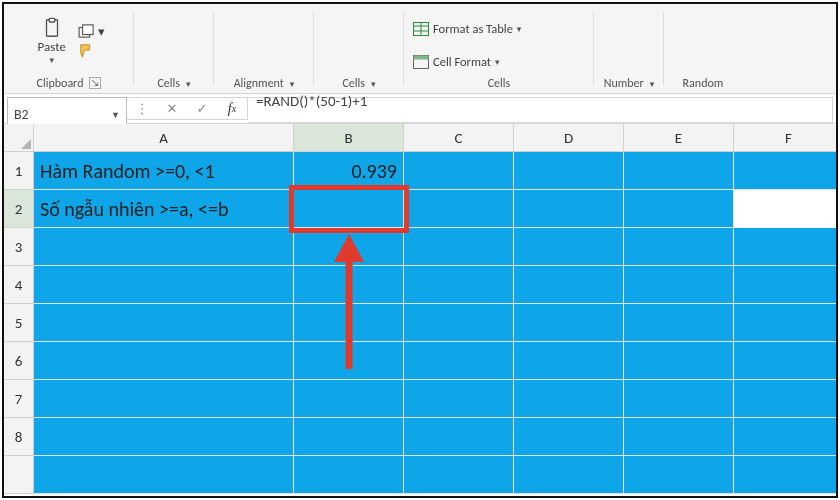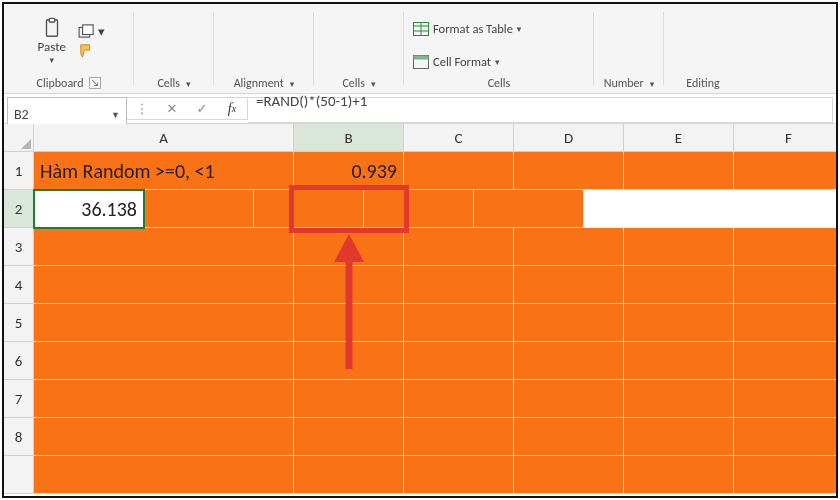--- a/index.html
+++ b/index.html
@@ -162,21 +162,21 @@
   }
   .row { display:flex; }
   .cell {
     height: 38px;
     border-right:1px solid #e3e3e3;
     border-bottom:1px solid #e3e3e3;
     font-size: 20px;
     color:#222;
     padding: 4px 6px;
     display:flex; align-items:center;
-    background:#f97316;
+    background:#0ea5e9;
   }
   .cell.num { justify-content:flex-end; }
   .cell.sel {
     outline: 2px solid #1a7f37;
     outline-offset: -1px;
     background:#fff;
     z-index: 2;
   }
 
   .redbox {
@@ -296,21 +296,21 @@
     <div class="body"></div>
     <div class="label-row">
       <span>Number</span>
       <span class="caret" style="font-size:9px">▾</span>
     </div>
   </div>
 
   <div class="rgroup" style="width:78px">
     <div class="body"></div>
     <div class="label-row">
-      <span>Editing</span>
+      <span>Random</span>
     </div>
   </div>
 </div>
 
 <div class="fx-row">
   <div class="namebox">
     <span>B2</span>
     <span class="dd">▼</span>
   </div>
   <div class="fx-btns">
@@ -385,22 +385,22 @@
               <span>0.939</span>
             </div>
         <div class="cell colstd"></div>
         <div class="cell colstd"></div>
         <div class="cell colstd"></div>
         <div class="cell colstd"></div>
 
       </div>
 
       <div class="row">
-        <div class="cell colB num sel">
-              <span>36.138</span>
+        <div class="cell colA">
+              <span>Số ngẫu nhiên &gt;=a, &lt;=b</span>
             </div>
         <div class="cell colstd"></div>
         <div class="cell colstd"></div>
         <div class="cell colstd"></div>
         <div class="cell colstd"></div>
 
       </div>
 
       <div class="row">
             <div class="cell colA"></div>

